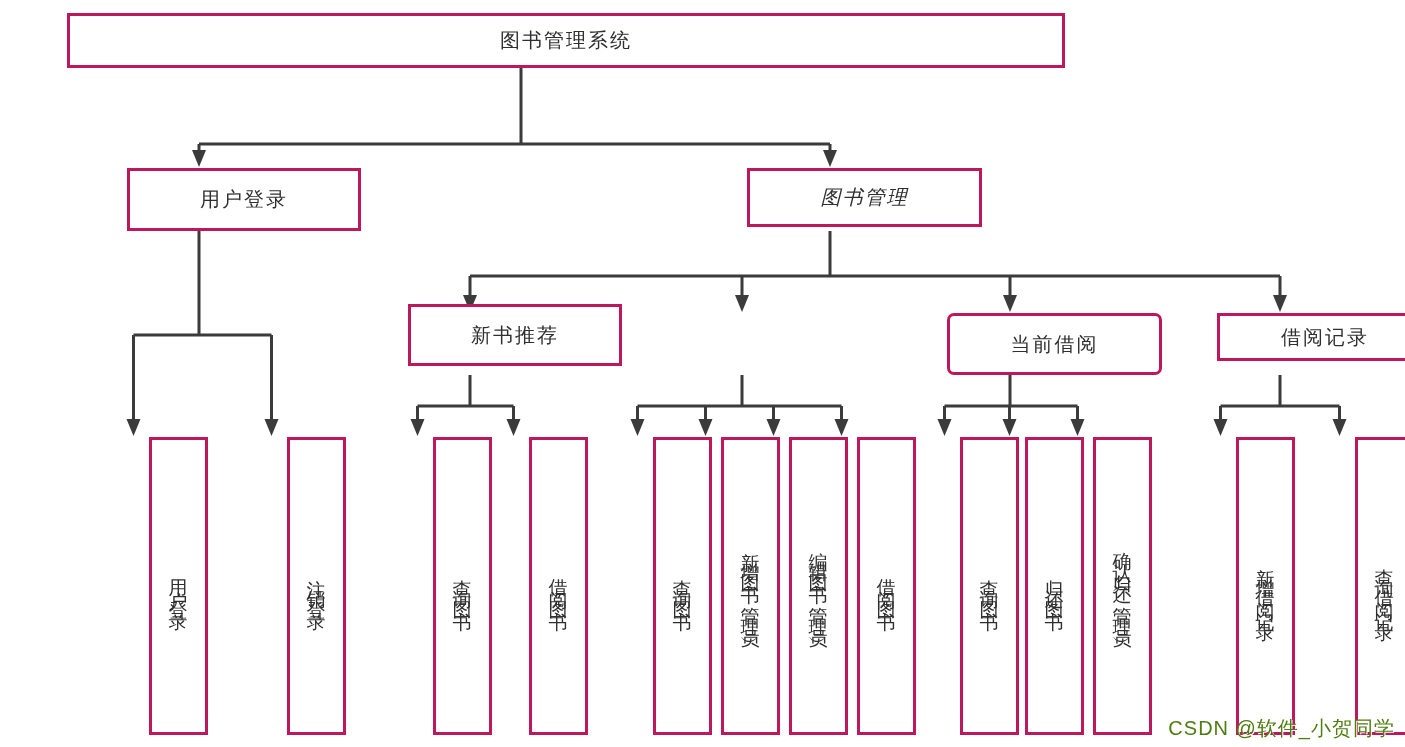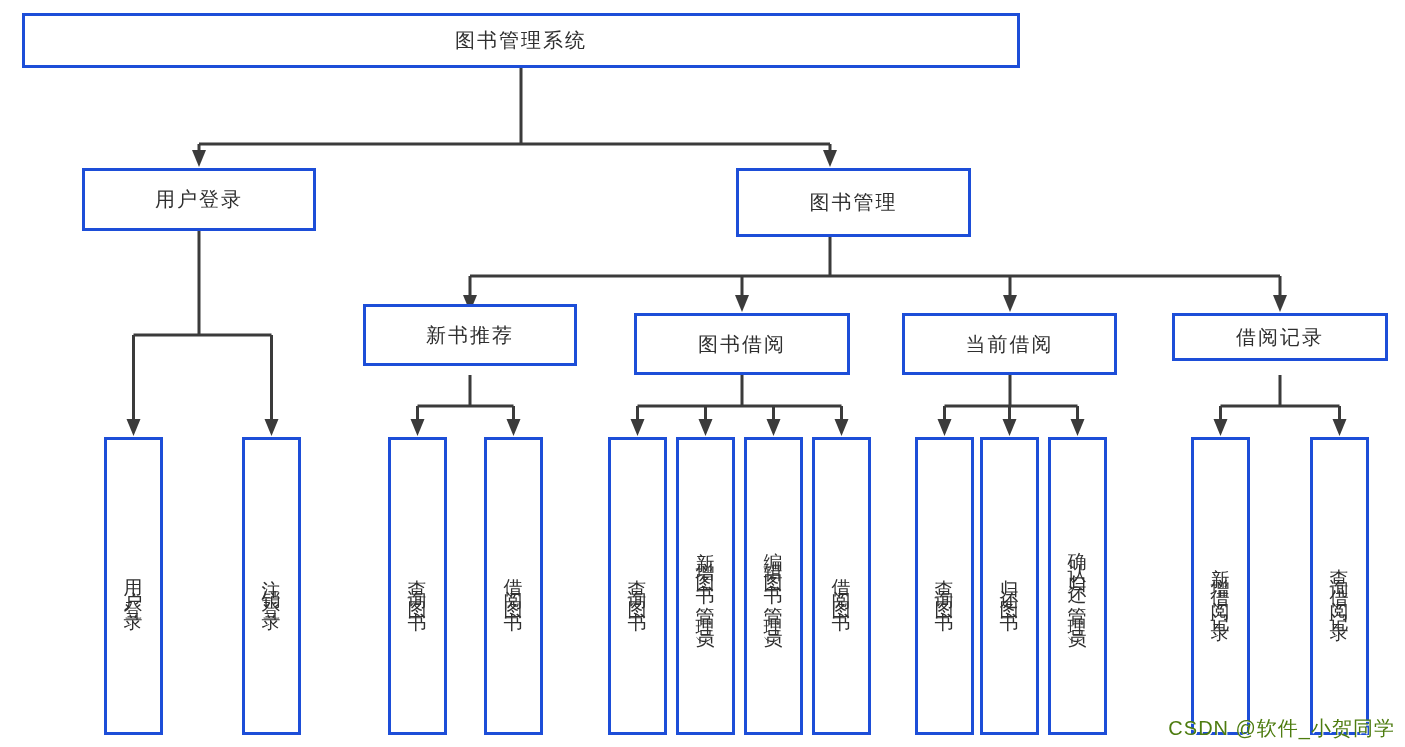--- a/index.html
+++ b/index.html
@@ -12,27 +12,28 @@
     font-family: "Liberation Sans", "DejaVu Sans", sans-serif;
   }
   .connectors {
     position: absolute;
     left: 0; top: 0;
     width: 1405px; height: 747px;
   }
   .box {
     position: absolute;
     background: #ffffff;
-    border: 3px solid #1d4ed8;
+    border: 3px solid #be185d;
     box-sizing: border-box;
     display: flex;
     align-items: center;
     justify-content: center;
     color: #2f2f2f;
     text-align: center;
+    margin-left: 45px;
   }
   .h {
     font-size: 20px;
     letter-spacing: 2px;
     white-space: nowrap;
   }
   .v {
     writing-mode: vertical-rl;
     font-size: 19px;
     letter-spacing: 11px;
@@ -93,25 +94,24 @@
       <polygon points="1002.5,419 1016.5,419 1009.5,436"></polygon>
       <polygon points="1070.5,419 1084.5,419 1077.5,436"></polygon>
       <polygon points="1213.5,419 1227.5,419 1220.5,436"></polygon>
       <polygon points="1332.5,419 1346.5,419 1339.5,436"></polygon>
     </g>
   </svg>
 
   <div class="box h" style="left:22px; top:13px; width:998px; height:55px;">图书管理系统</div>
 
   <div class="box h" style="left:82px; top:168px; width:234px; height:63px;">用户登录</div>
-  <div class="box h" style="left:736px; top:168px; width:235px; height:69px;">图书管理</div>
+  <div class="box h" style="left:702px; top:168px; width:235px; height:59px;font-style:italic;">图书管理</div>
 
   <div class="box h" style="left:363px; top:304px; width:214px; height:62px;">新书推荐</div>
-  <div class="box h" style="left:634px; top:313px; width:216px; height:62px;">图书借阅</div>
-  <div class="box h" style="left:902px; top:313px; width:215px; height:62px;">当前借阅</div>
+  <div class="box h" style="left:902px; top:313px; width:215px; height:62px;border-radius:7px;">当前借阅</div>
   <div class="box h" style="left:1172px; top:313px; width:216px; height:48px;">借阅记录</div>
 
   <div class="box v" style="left:104px; top:437px; width:59px; height:298px;">用户登录</div>
   <div class="box v" style="left:242px; top:437px; width:59px; height:298px;">注销登录</div>
 
   <div class="box v" style="left:388px; top:437px; width:59px; height:298px;">查询图书</div>
   <div class="box v" style="left:484px; top:437px; width:59px; height:298px;">借阅图书</div>
 
   <div class="box v" style="left:608px; top:437px; width:59px; height:298px;">查询图书</div>
   <div class="box v" style="left:676px; top:437px; width:59px; height:298px;">新增图书（管理员）</div>

